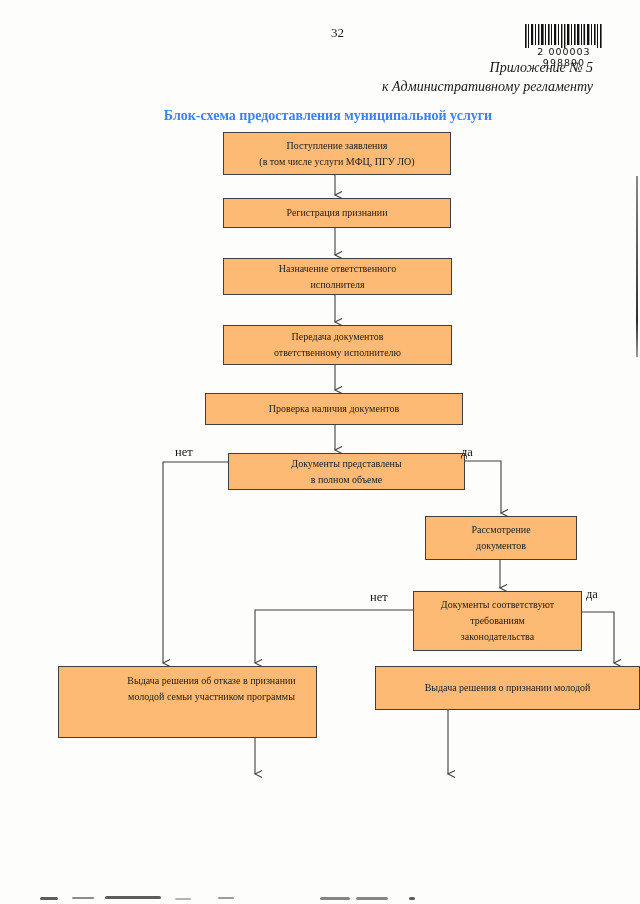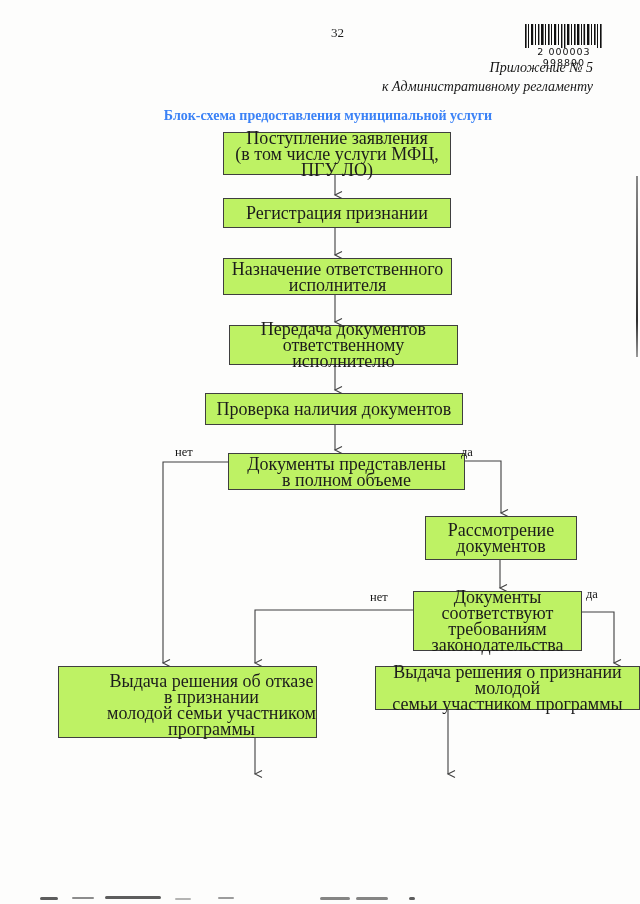--- a/index.html
+++ b/index.html
@@ -4,23 +4,23 @@
 <style>
   html,body{margin:0;padding:0;background:#e8e8e8;}
   #page{position:relative;width:640px;height:904px;background:#fdfdfc;overflow:hidden;
         font-family:"Liberation Serif","DejaVu Serif",serif;color:#1c1c1c;}
   .abs{position:absolute;}
   .page-number{font-size:13px;}
   .barcode-digits{font-family:"DejaVu Sans",sans-serif;font-size:9.5px;letter-spacing:1px;
         color:#111;text-align:center;}
   .annex{font-style:italic;font-size:14px;line-height:19px;text-align:right;color:#151515;}
   .doc-title{font-weight:bold;font-size:14px;text-align:center;color:#3b82f6;}
-  .node{position:absolute;border:1px solid #3f3f3f;background:#bef264;
+  .node{position:absolute;border:1px solid #3f3f3f;background:#fdba74;
         display:flex;flex-direction:column;justify-content:center;align-items:center;
-        font-size:18px;line-height:16px;text-align:center;box-sizing:border-box;}
+        font-size:10px;line-height:16px;text-align:center;box-sizing:border-box;}
   .node.top-aligned{justify-content:flex-start;padding-top:6px;padding-left:48px;}
   .branch-label{font-size:12.5px;color:#151515;}
   svg.connectors{position:absolute;left:0;top:0;pointer-events:none;}
   .scan-line{position:absolute;width:2px;background:linear-gradient(#8a8a8a,#4d4d4d 55%,#2f2f2f 80%,#9a9a9a);}
   .smudge{position:absolute;background:#5d5d5d;border-radius:2px;filter:blur(0.6px);}
 </style>
 </head>
 <body>
 
 <div id="page">
@@ -95,21 +95,21 @@
 
   <div class="node" style="left:223px;top:198px;width:228px;height:30px;">
     <span>Регистрация признании</span>
   </div>
 
   <div class="node" style="left:223px;top:258px;width:229px;height:37px;">
     <span>Назначение ответственного</span>
     <span>исполнителя</span>
   </div>
 
-  <div class="node" style="left:223px;top:325px;width:229px;height:40px;margin-left:6px;">
+  <div class="node" style="left:223px;top:325px;width:229px;height:40px;">
     <span>Передача документов</span>
     <span>ответственному исполнителю</span>
   </div>
 
   <div class="node" style="left:205px;top:393px;width:258px;height:32px;text-align:right;">
     <span>Проверка наличия документов</span>
   </div>
 
   <div class="node" style="left:228px;top:453px;width:237px;height:37px;">
     <span>Документы представлены</span>
@@ -127,21 +127,20 @@
     <span>законодательства</span>
   </div>
 
   <div class="node top-aligned" style="left:58px;top:666px;width:259px;height:72px;">
     <span>Выдача решения об отказе в признании</span>
     <span>молодой семьи участником программы</span>
   </div>
 
   <div class="node" style="left:375px;top:666px;width:265px;height:44px;">
     <span>Выдача решения о признании молодой</span>
-    <span>семьи участником программы</span>
   </div>
 
 
   <div class="abs branch-label" style="left:175px;top:445px;">нет</div>
   <div class="abs branch-label" style="left:461px;top:445px;">да</div>
   <div class="abs branch-label" style="left:370px;top:590px;">нет</div>
   <div class="abs branch-label" style="left:586px;top:587px;">да</div>
 
   <div class="scan-line" style="left:636px;top:176px;height:181px;"></div>
   <div class="smudge" style="left:40px;top:897px;width:18px;height:2.5px;"></div>

